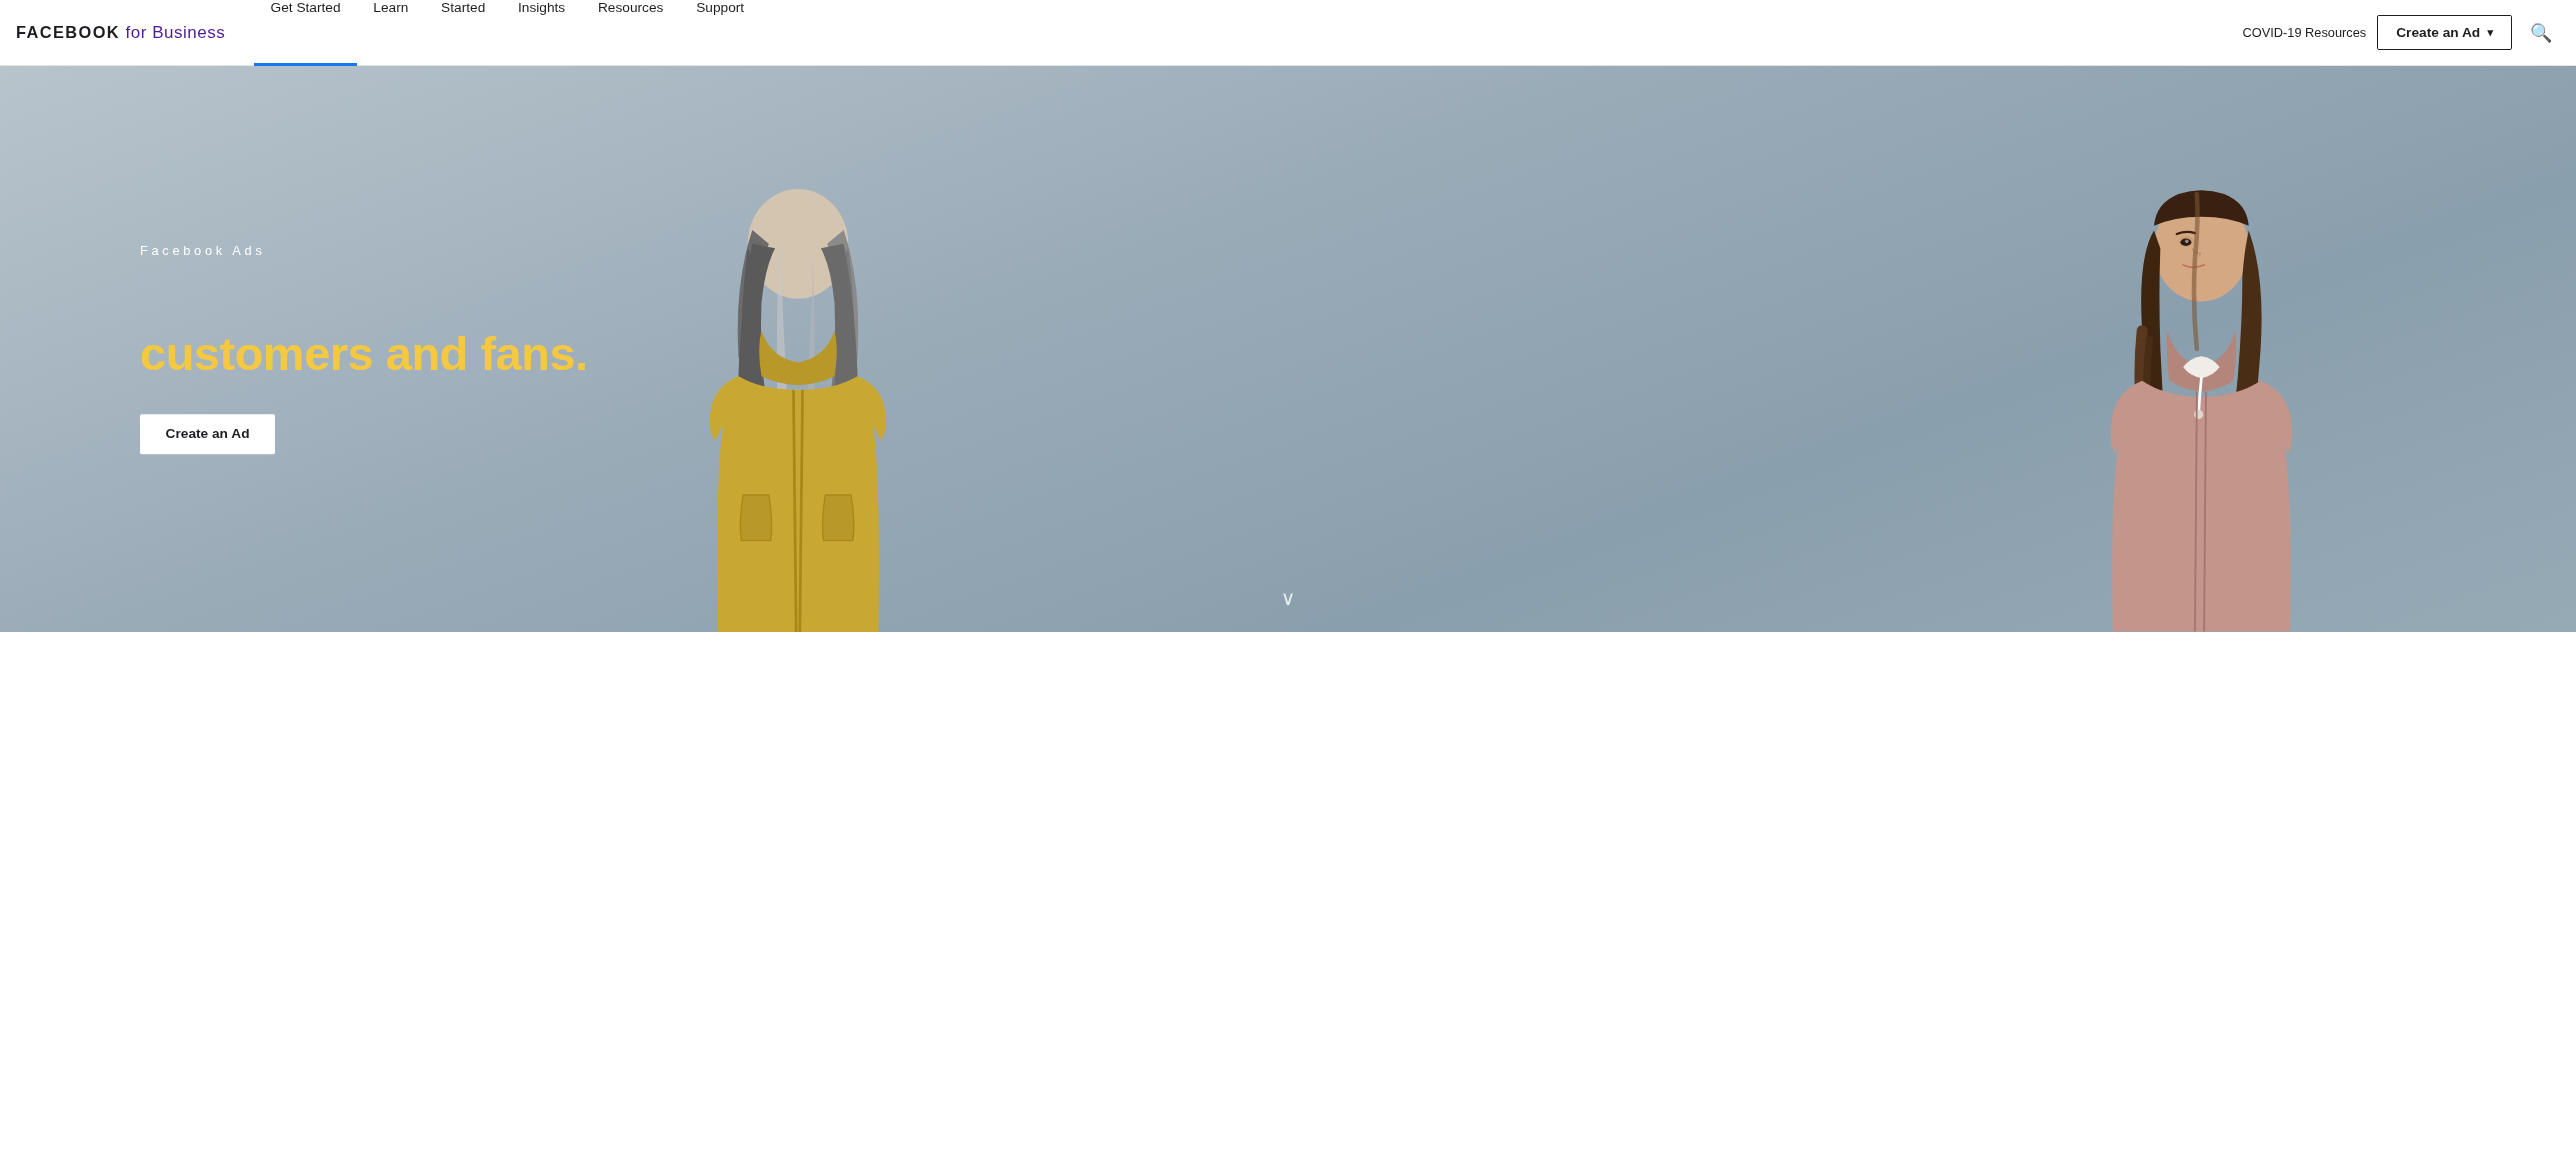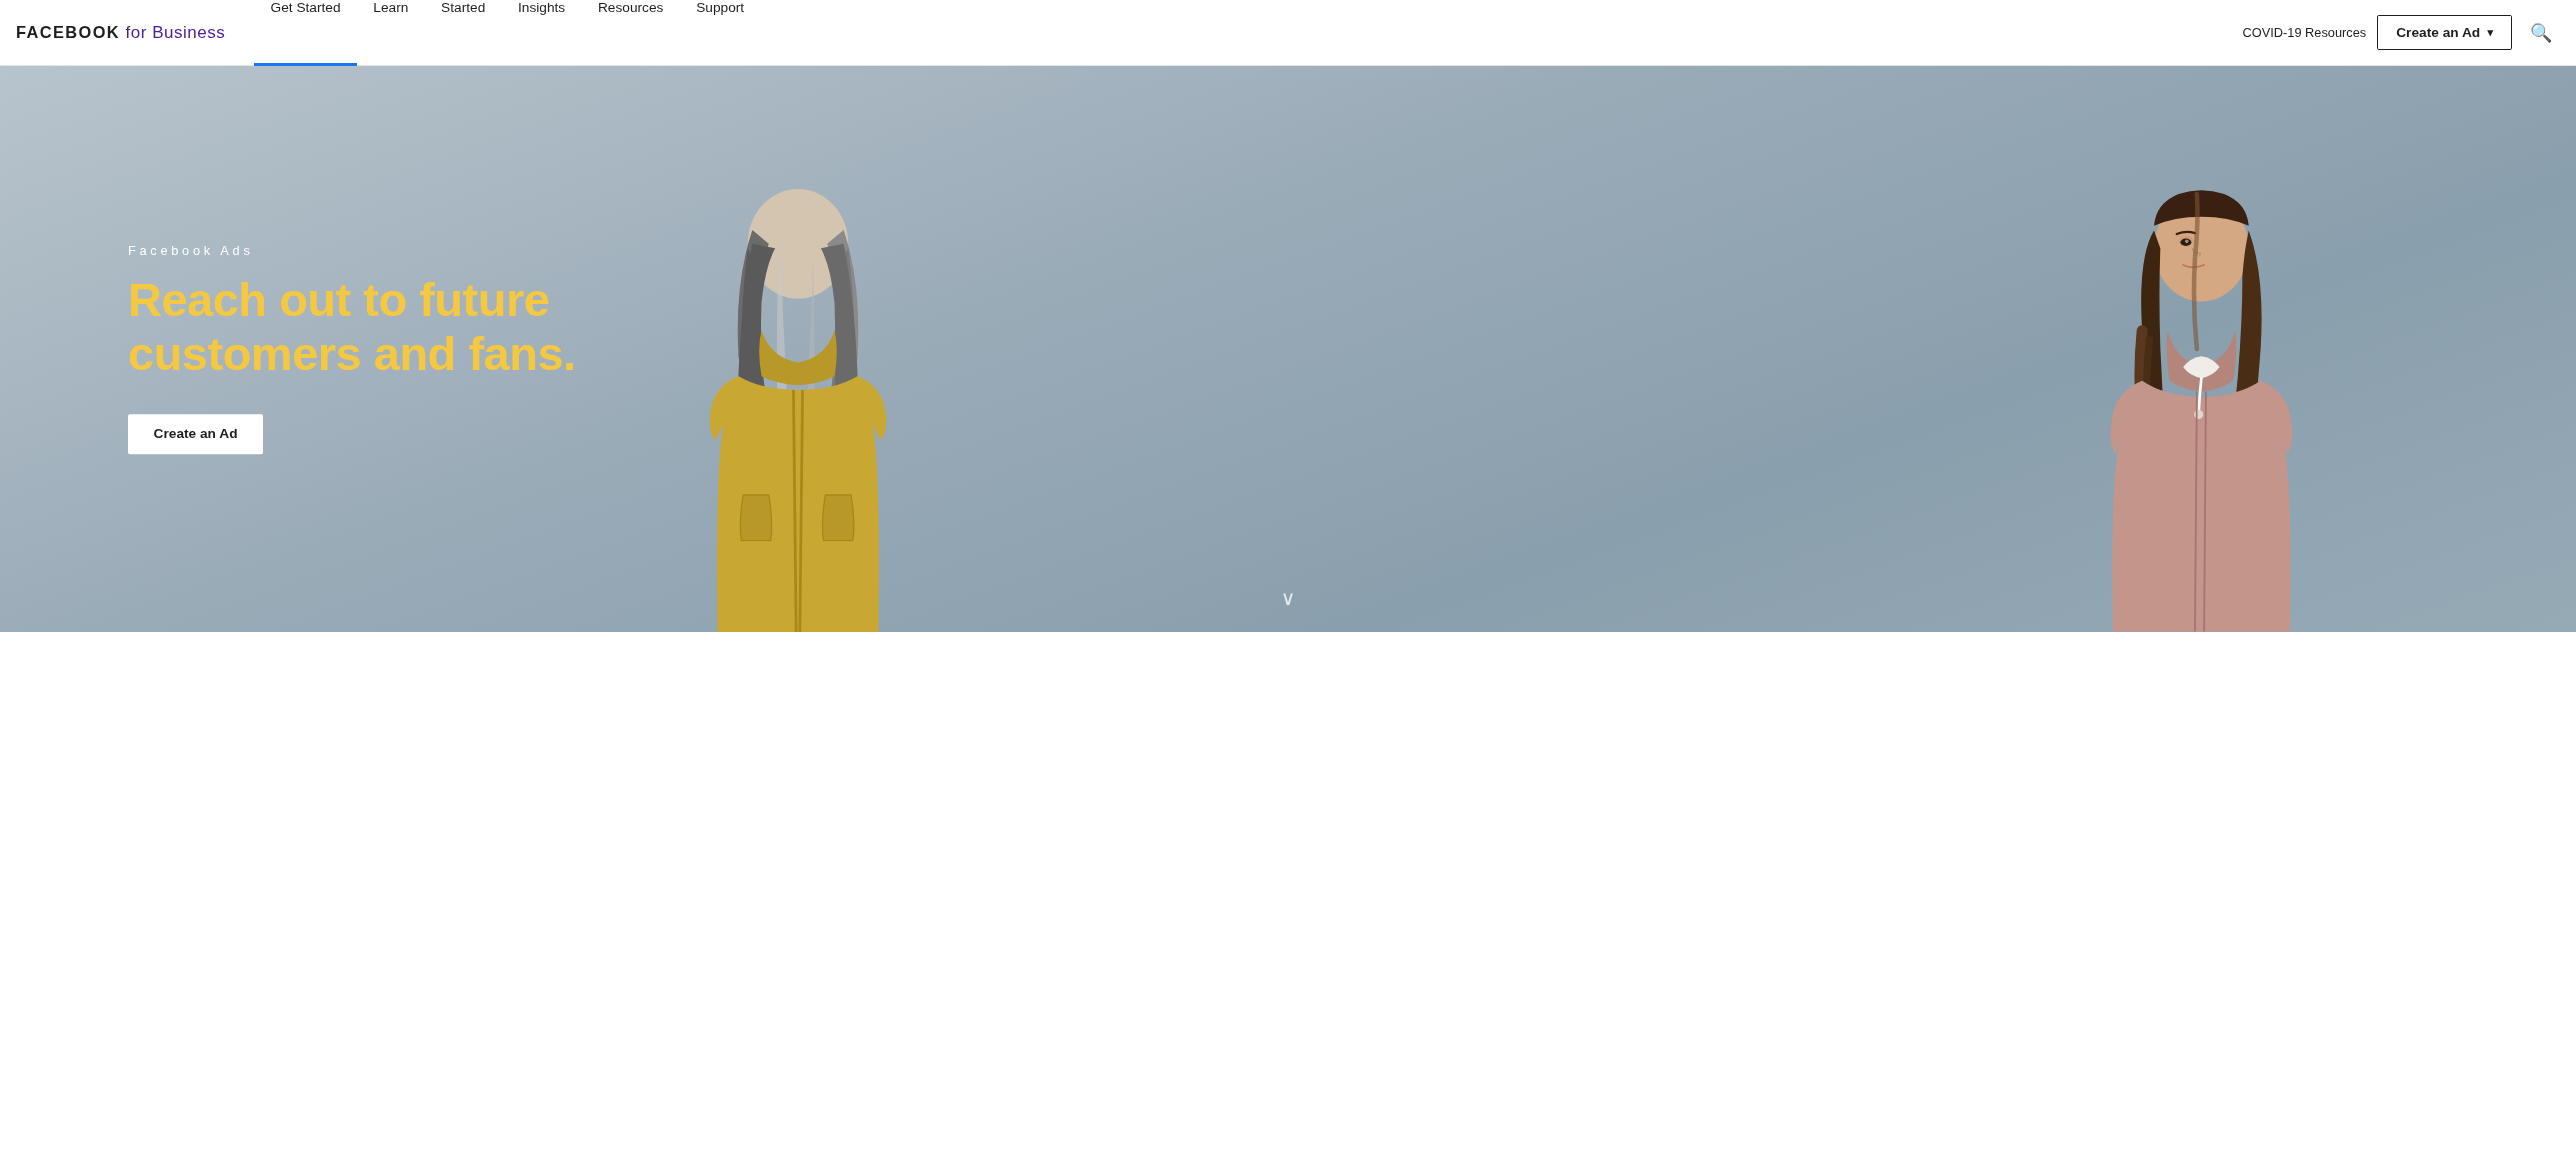--- a/index.html
+++ b/index.html
@@ -135,21 +135,21 @@
       width: 100%;
       height: 566px;
       overflow: hidden;
       background: #9aabb8;
     }
 
     .hero-content {
       position: absolute;
       top: 50%;
       transform: translateY(-50%);
-      left: 128px;
+      left: 140px;
       max-width: 456px;
     }
 
     .hero-eyebrow {
       font-size: 12.8px;
       letter-spacing: 3.7px;
       color: #fff;
       margin-bottom: 14.6px;
       font-weight: 400;
     }
@@ -337,21 +337,21 @@
 
       <path d="M230 235 Q255 245 262 270 Q268 300 260 315 Q248 288 230 270Z" fill="#c4958a"></path>
 
       <path d="M100 235 Q75 245 68 270 Q62 300 70 315 Q82 288 100 270Z" fill="#c4958a"></path>
     </svg>
   </div>
 
   <div class="hero-content">
     <p class="hero-eyebrow">Facebook Ads</p>
     <h1 class="hero-headline">
-      <span>Reach out to future</span><br>
+      <br>
       <span>customers and fans.</span>
     </h1>
     <button class="hero-cta">
       <span>Create an Ad</span>
     </button>
   </div>
 
   <div class="scroll-indicator">
     <span>∨</span>
   </div>

